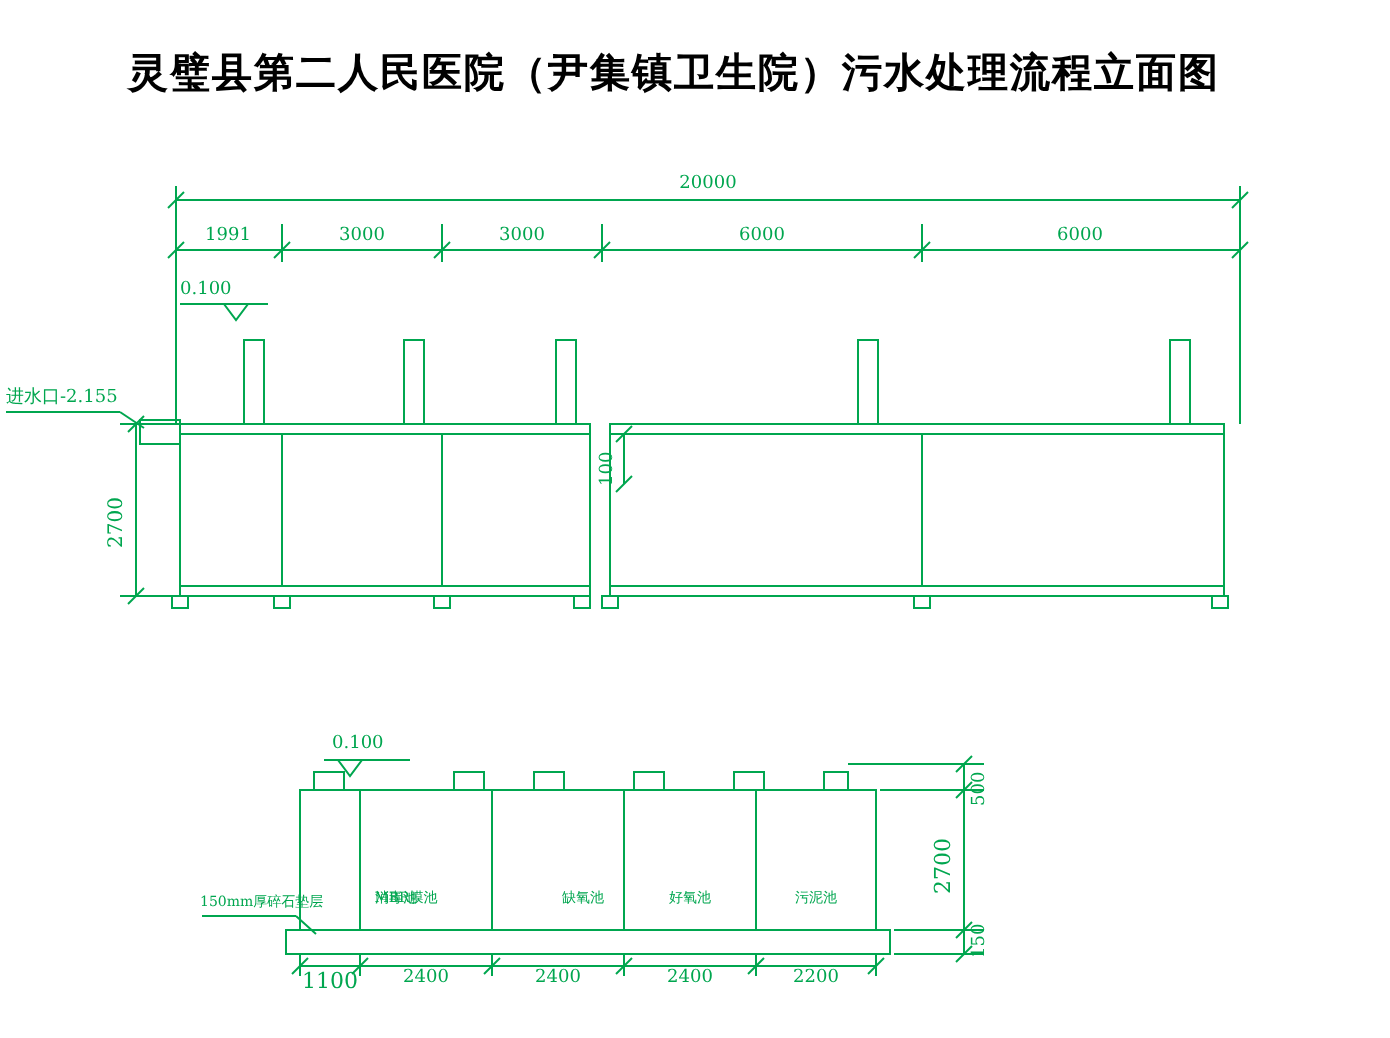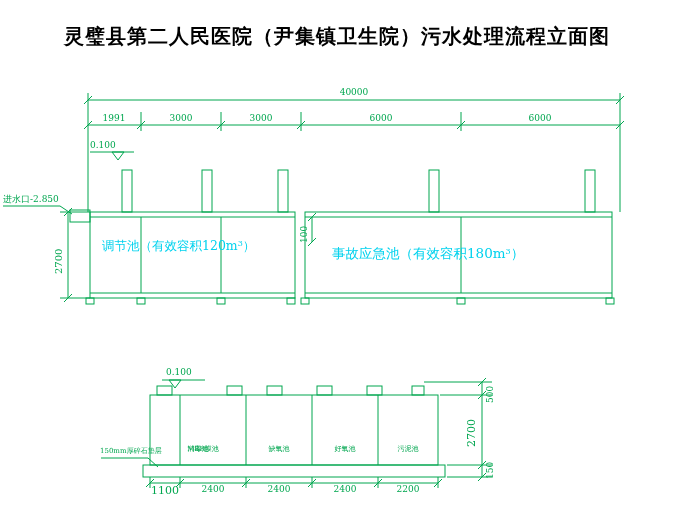--- a/index.html
+++ b/index.html
@@ -153,42 +153,40 @@
         <line x1="478" y1="399" x2="486" y2="391"></line>
         <line x1="478" y1="469" x2="486" y2="461"></line>
         <line x1="478" y1="481" x2="486" y2="473"></line>
       </g>
 
     </g>
   </svg>
 
   <div class="t" style="left:0;right:0;top:26px;font-size:20px;font-weight:bold;color:#000;letter-spacing:1px;text-align:center;">灵璧县第二人民医院（尹集镇卫生院）污水处理流程立面图</div>
 
-  <div class="t g ctr" style="left:314px;top:88px;width:80px;font-size:9px;">40000</div>
+  <div class="t g ctr" style="left:314px;top:88px;width:80px;font-size:9px;">20000</div>
   <div class="t g ctr" style="left:94px;top:114px;width:40px;font-size:9px;">1991</div>
   <div class="t g ctr" style="left:161px;top:114px;width:40px;font-size:9px;">3000</div>
   <div class="t g ctr" style="left:241px;top:114px;width:40px;font-size:9px;">3000</div>
   <div class="t g ctr" style="left:361px;top:114px;width:40px;font-size:9px;">6000</div>
   <div class="t g ctr" style="left:520px;top:114px;width:40px;font-size:9px;">6000</div>
 
   <div class="t g" style="left:90px;top:141px;font-size:9px;">0.100</div>
-  <div class="t g" style="left:3px;top:195px;font-size:9px;">进水口-2.850</div>
+  <div class="t g" style="left:3px;top:195px;font-size:9px;">进水口-2.155</div>
 
   <div class="t g rot" style="left:54px;top:274px;font-size:10px;">2700</div>
   <div class="t g rot" style="left:300px;top:243px;font-size:9px;">100</div>
 
-  <div class="t cyan" style="left:102px;top:240px;font-size:12.5px;"><span>调节池（有效容积120m</span><sup class="cb">3</sup><span>）</span></div>
-
-  <div class="t cyan" style="left:332px;top:247px;font-size:13.5px;"><span>事故应急池（有效容积180m</span><sup class="cb">3</sup><span>）</span></div>
+
 
   <div class="t g" style="left:166px;top:368px;font-size:9px;">0.100</div>
 
   <div class="t g ctr" style="left:132px;top:446px;width:46px;font-size:7px;padding-left:43px;">消毒池</div>
   <div class="t g ctr" style="left:180px;top:446px;width:46px;font-size:7px;">MBR膜池</div>
-  <div class="t g ctr" style="left:256px;top:446px;width:46px;font-size:7px;">缺氧池</div>
+  <div class="t g ctr" style="left:256px;top:446px;width:46px;font-size:7px;text-align:right;">缺氧池</div>
   <div class="t g ctr" style="left:322px;top:446px;width:46px;font-size:7px;">好氧池</div>
   <div class="t g ctr" style="left:385px;top:446px;width:46px;font-size:7px;">污泥池</div>
 
   <div class="t g" style="left:100px;top:448px;font-size:7px;">150mm厚碎石垫层</div>
 
   <div class="t g ctr" style="left:145px;top:485px;width:40px;font-size:11px;">1100</div>
   <div class="t g ctr" style="left:193px;top:485px;width:40px;font-size:9px;">2400</div>
   <div class="t g ctr" style="left:259px;top:485px;width:40px;font-size:9px;">2400</div>
   <div class="t g ctr" style="left:325px;top:485px;width:40px;font-size:9px;">2400</div>
   <div class="t g ctr" style="left:388px;top:485px;width:40px;font-size:9px;">2200</div>

